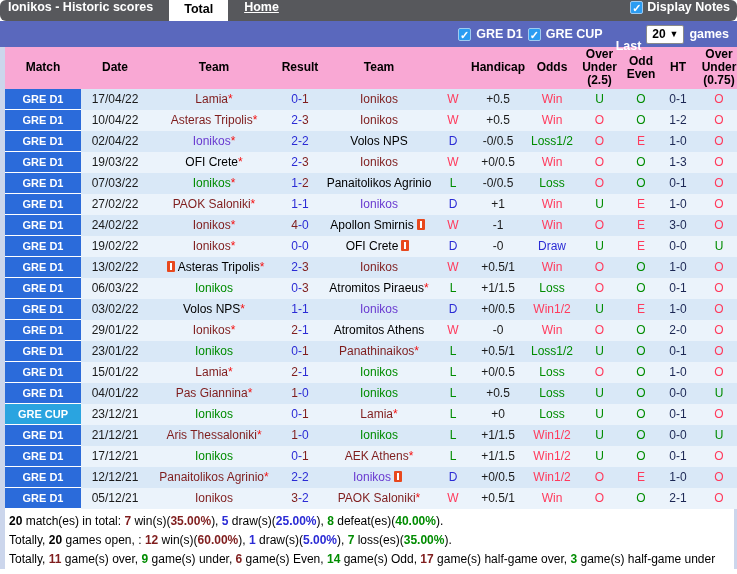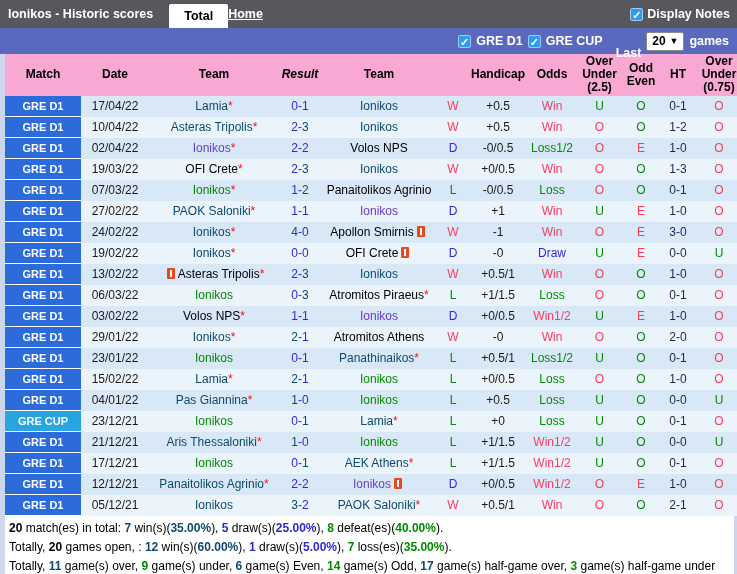--- a/index.html
+++ b/index.html
@@ -4,30 +4,30 @@
 <style>
   * { box-sizing: border-box; }
   html,body { margin:0; padding:0; }
   body {
     width:737px; height:574px; overflow:hidden;
     font-family:"Liberation Sans", sans-serif;
     background:#ffffff;
   }
   
   .tabbar {
-    height:28px; background:#57585c; display:flex; align-items:center;
-    color:#fff; font-size:12.5px; font-weight:bold;
+    height:21px; background:#57585c; display:flex; align-items:flex-start;
+    color:#fff; font-size:12.5px; font-weight:bold;border-radius:6px;
   }
   .tabbar .title { padding:0 16px 0 8px; white-space:nowrap; }
   .tab-active {
     background:#fff; color:#000; height:24px; align-self:flex-end;
     display:flex; align-items:center; padding:0 15px;
     border-top-left-radius:2px; border-top-right-radius:2px; cursor:default;
   }
-  .tab-link { text-decoration:underline; color:#fff; cursor:pointer; }
+  .tab-link { margin-left:16px; text-decoration:underline; color:#fff; cursor:pointer; }
   .spacer { flex:1; }
   .chk {
     display:inline-block; width:13px; height:13px; background:#2b9cf2;
     border:1px solid #9fc9ef; border-radius:2px; color:#fff; font-size:11px;
     line-height:12px; text-align:center; font-weight:bold; cursor:pointer;
   }
   .chk-group { display:flex; align-items:center; gap:4px; }
   .display-notes { margin-right:7px; }
   
   .filterbar {
@@ -44,36 +44,36 @@
   }
   .select .arrow { font-size:9px; line-height:1; }
   
   .main { width:737px; border-left:5px solid #ccd6ec; border-right:3px solid #ccd6ec; background:#fff; }
   table { width:729px; border-collapse:collapse; table-layout:fixed; }
   thead th {
     height:41px; font-size:12px; font-weight:bold; color:#000;
     text-align:center; vertical-align:middle; line-height:1.1; padding:1px 0;
     background:#f9a8d4;
   }
-  th.brk { word-break:break-all;font-style:italic; }
+  th.brk { word-break:break-all; }
   tbody td {
     height:21px; font-size:12px; text-align:center; vertical-align:middle;
     padding:0; white-space:nowrap; overflow:hidden; color:#1a1a1a;
   }
   tbody tr:nth-child(odd)  { background:#d9e8f7; }
   tbody tr:nth-child(even) { background:#ebf3fb; }
   td.badge {
     color:#fff; font-weight:bold; font-size:11px;
     border-bottom:1px solid rgba(255,255,255,.45);
   }
   td.badge.d1  { background:#2b6bda; }
   td.badge.cup { background:#2aa4e0; }
   .team-name { cursor:pointer; }
   
-  .c-red    { color:#0c4a6e; }
+  .c-red    { color:#7f1d1d; }
   .c-pink   { color:#ff3a5c; }
   .c-green  { color:#008c00; }
   .c-blue   { color:#2b2bd5; }
   .c-purple { color:#6a3bd0; }
   .c-black  { color:#000000; }
   .c-navy   { color:#1b2653; }
   .star { color:#f50f0f; }
   .b { font-weight:bold; }
   
   .card {
@@ -326,21 +326,21 @@
           <td class="c-green">L</td>
           <td>+0.5/1</td>
           <td class="c-green">Loss1/2</td>
           <td class="c-green">U</td>
           <td class="c-green">O</td>
           <td class="c-navy">0-1</td>
           <td class="c-pink">O</td>
         </tr>
         <tr>
           <td class="badge d1">GRE D1</td>
-          <td>15/02/22</td>
+          <td>15/01/22</td>
           <td><span class="team-name c-red">Lamia</span><span class="star">*</span></td>
           <td><span class="c-red">2</span><span class="c-blue">-</span><span class="c-blue">1</span></td>
           <td><span class="team-name c-green">Ionikos</span></td>
           <td class="c-green">L</td>
           <td>+0/0.5</td>
           <td class="c-green">Loss</td>
           <td class="c-pink">O</td>
           <td class="c-green">O</td>
           <td class="c-navy">1-0</td>
           <td class="c-pink">O</td>

